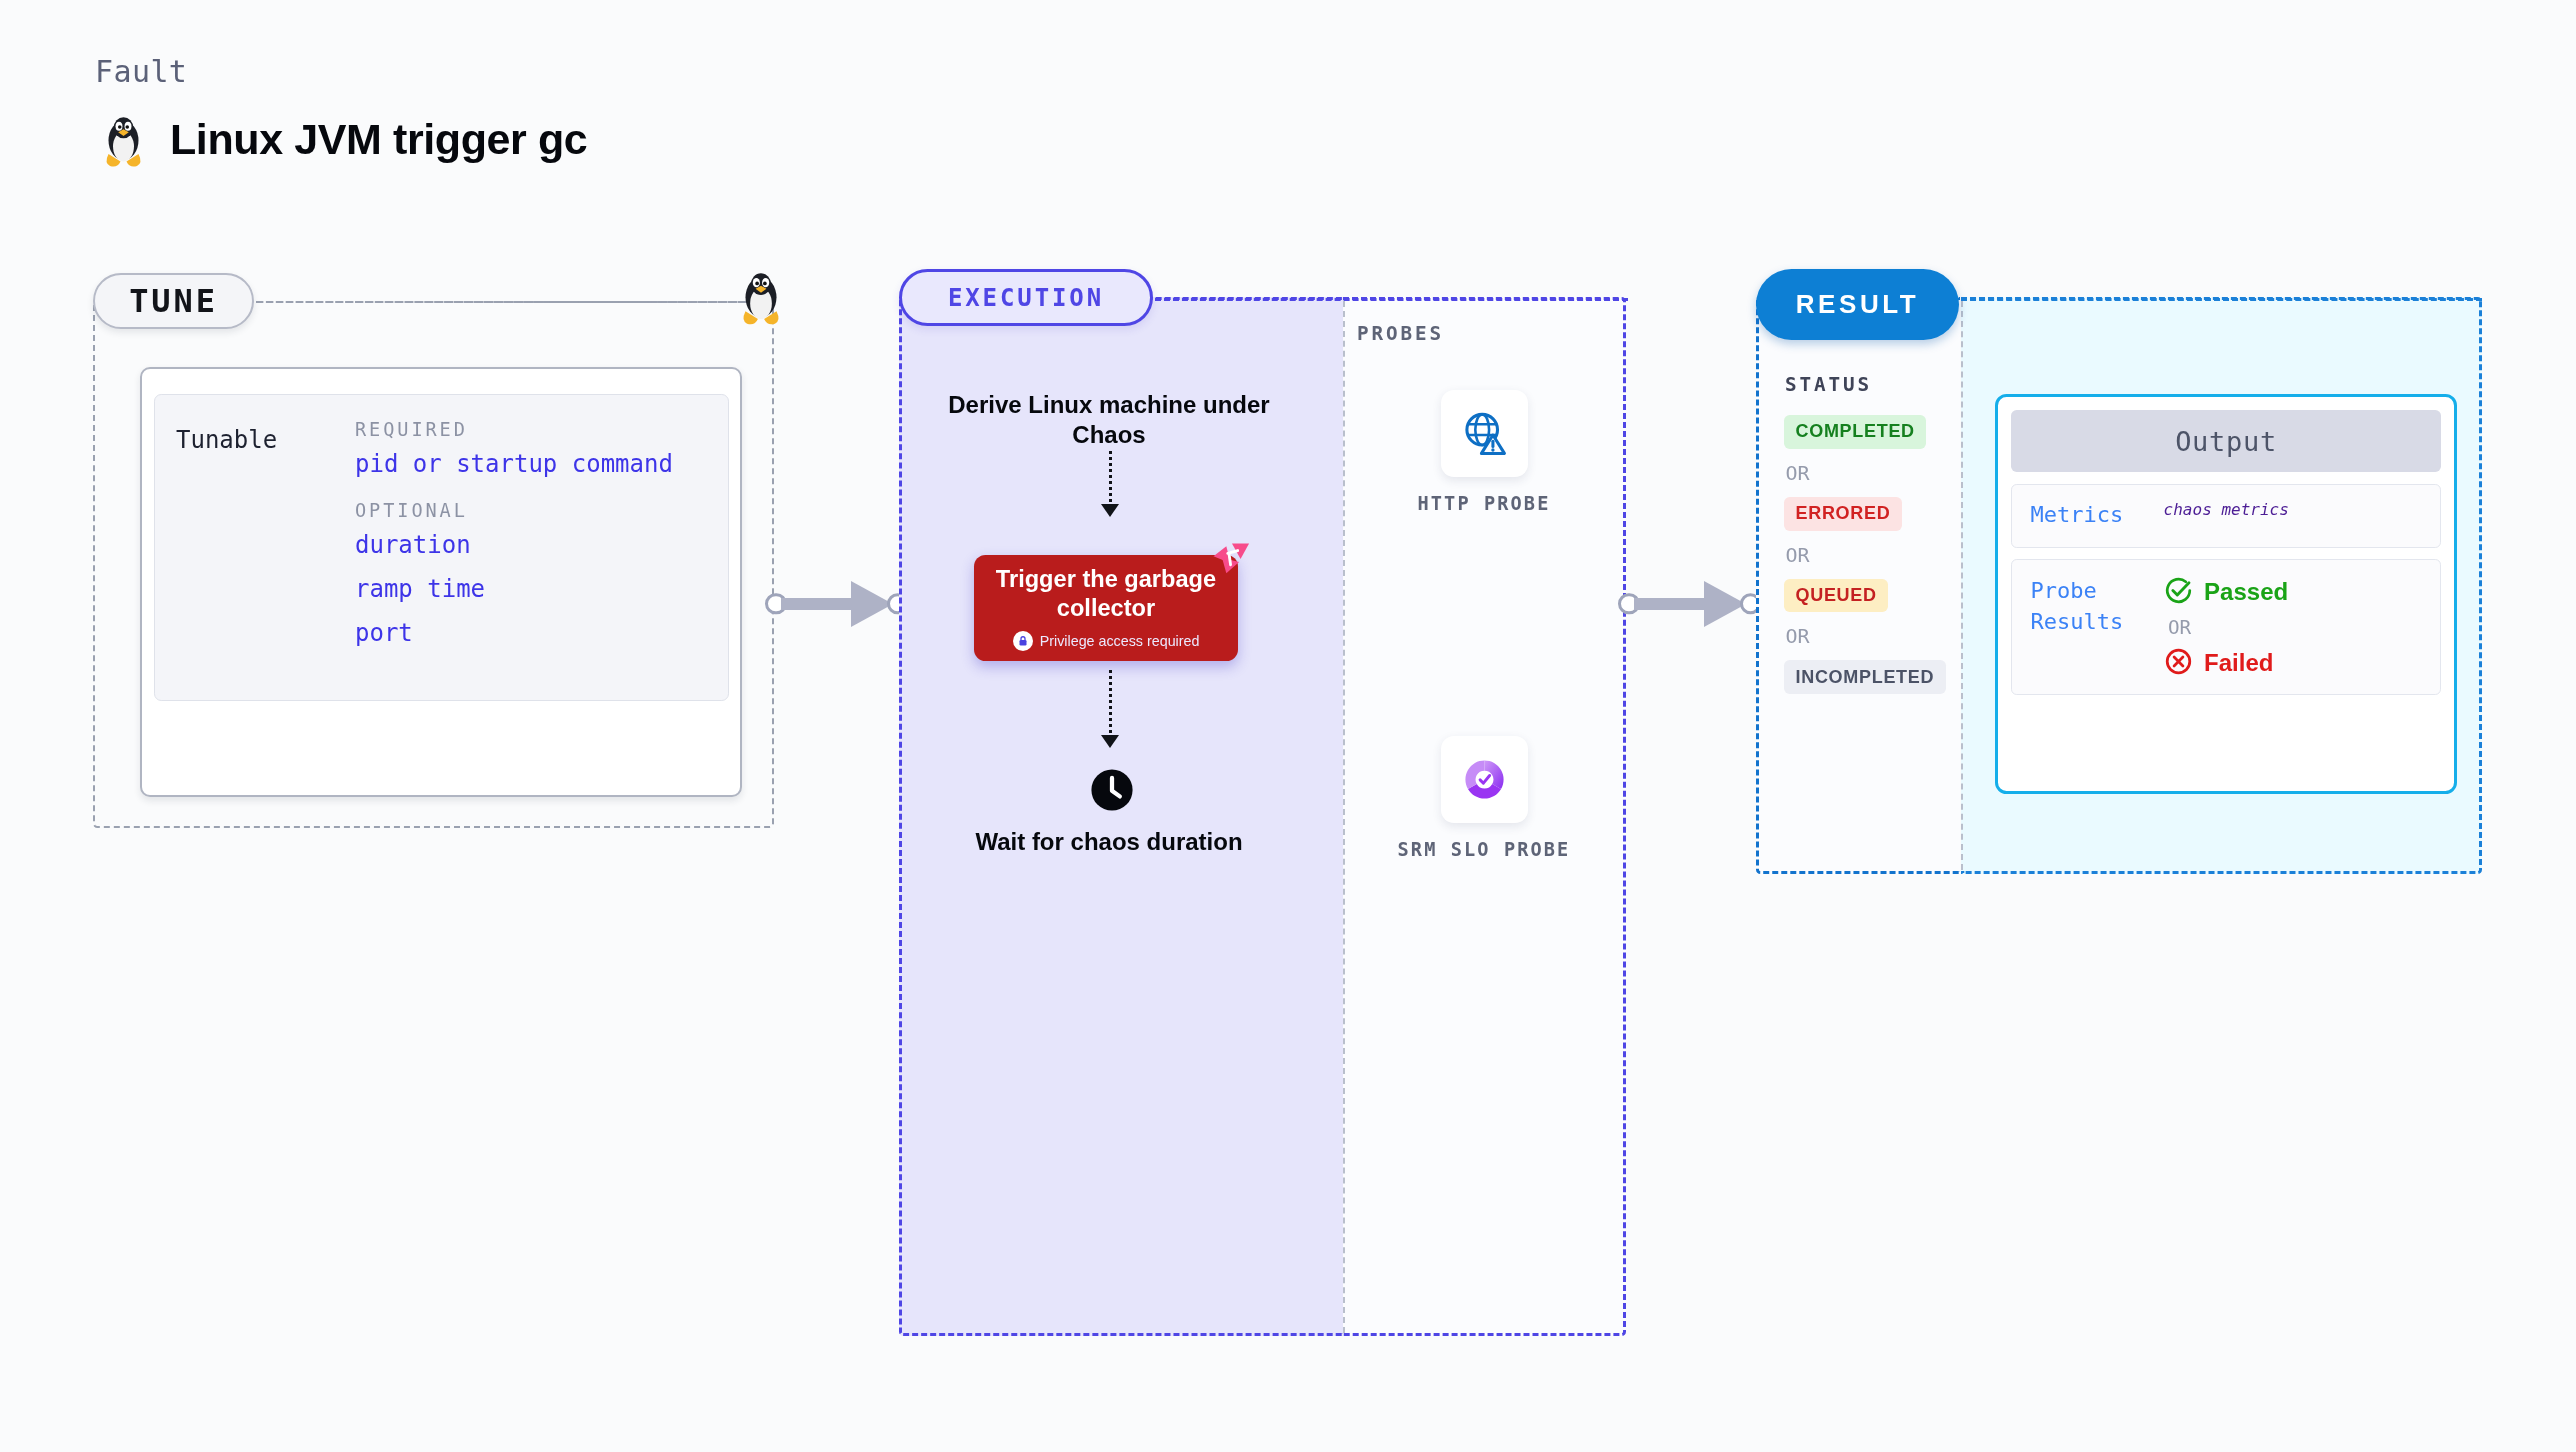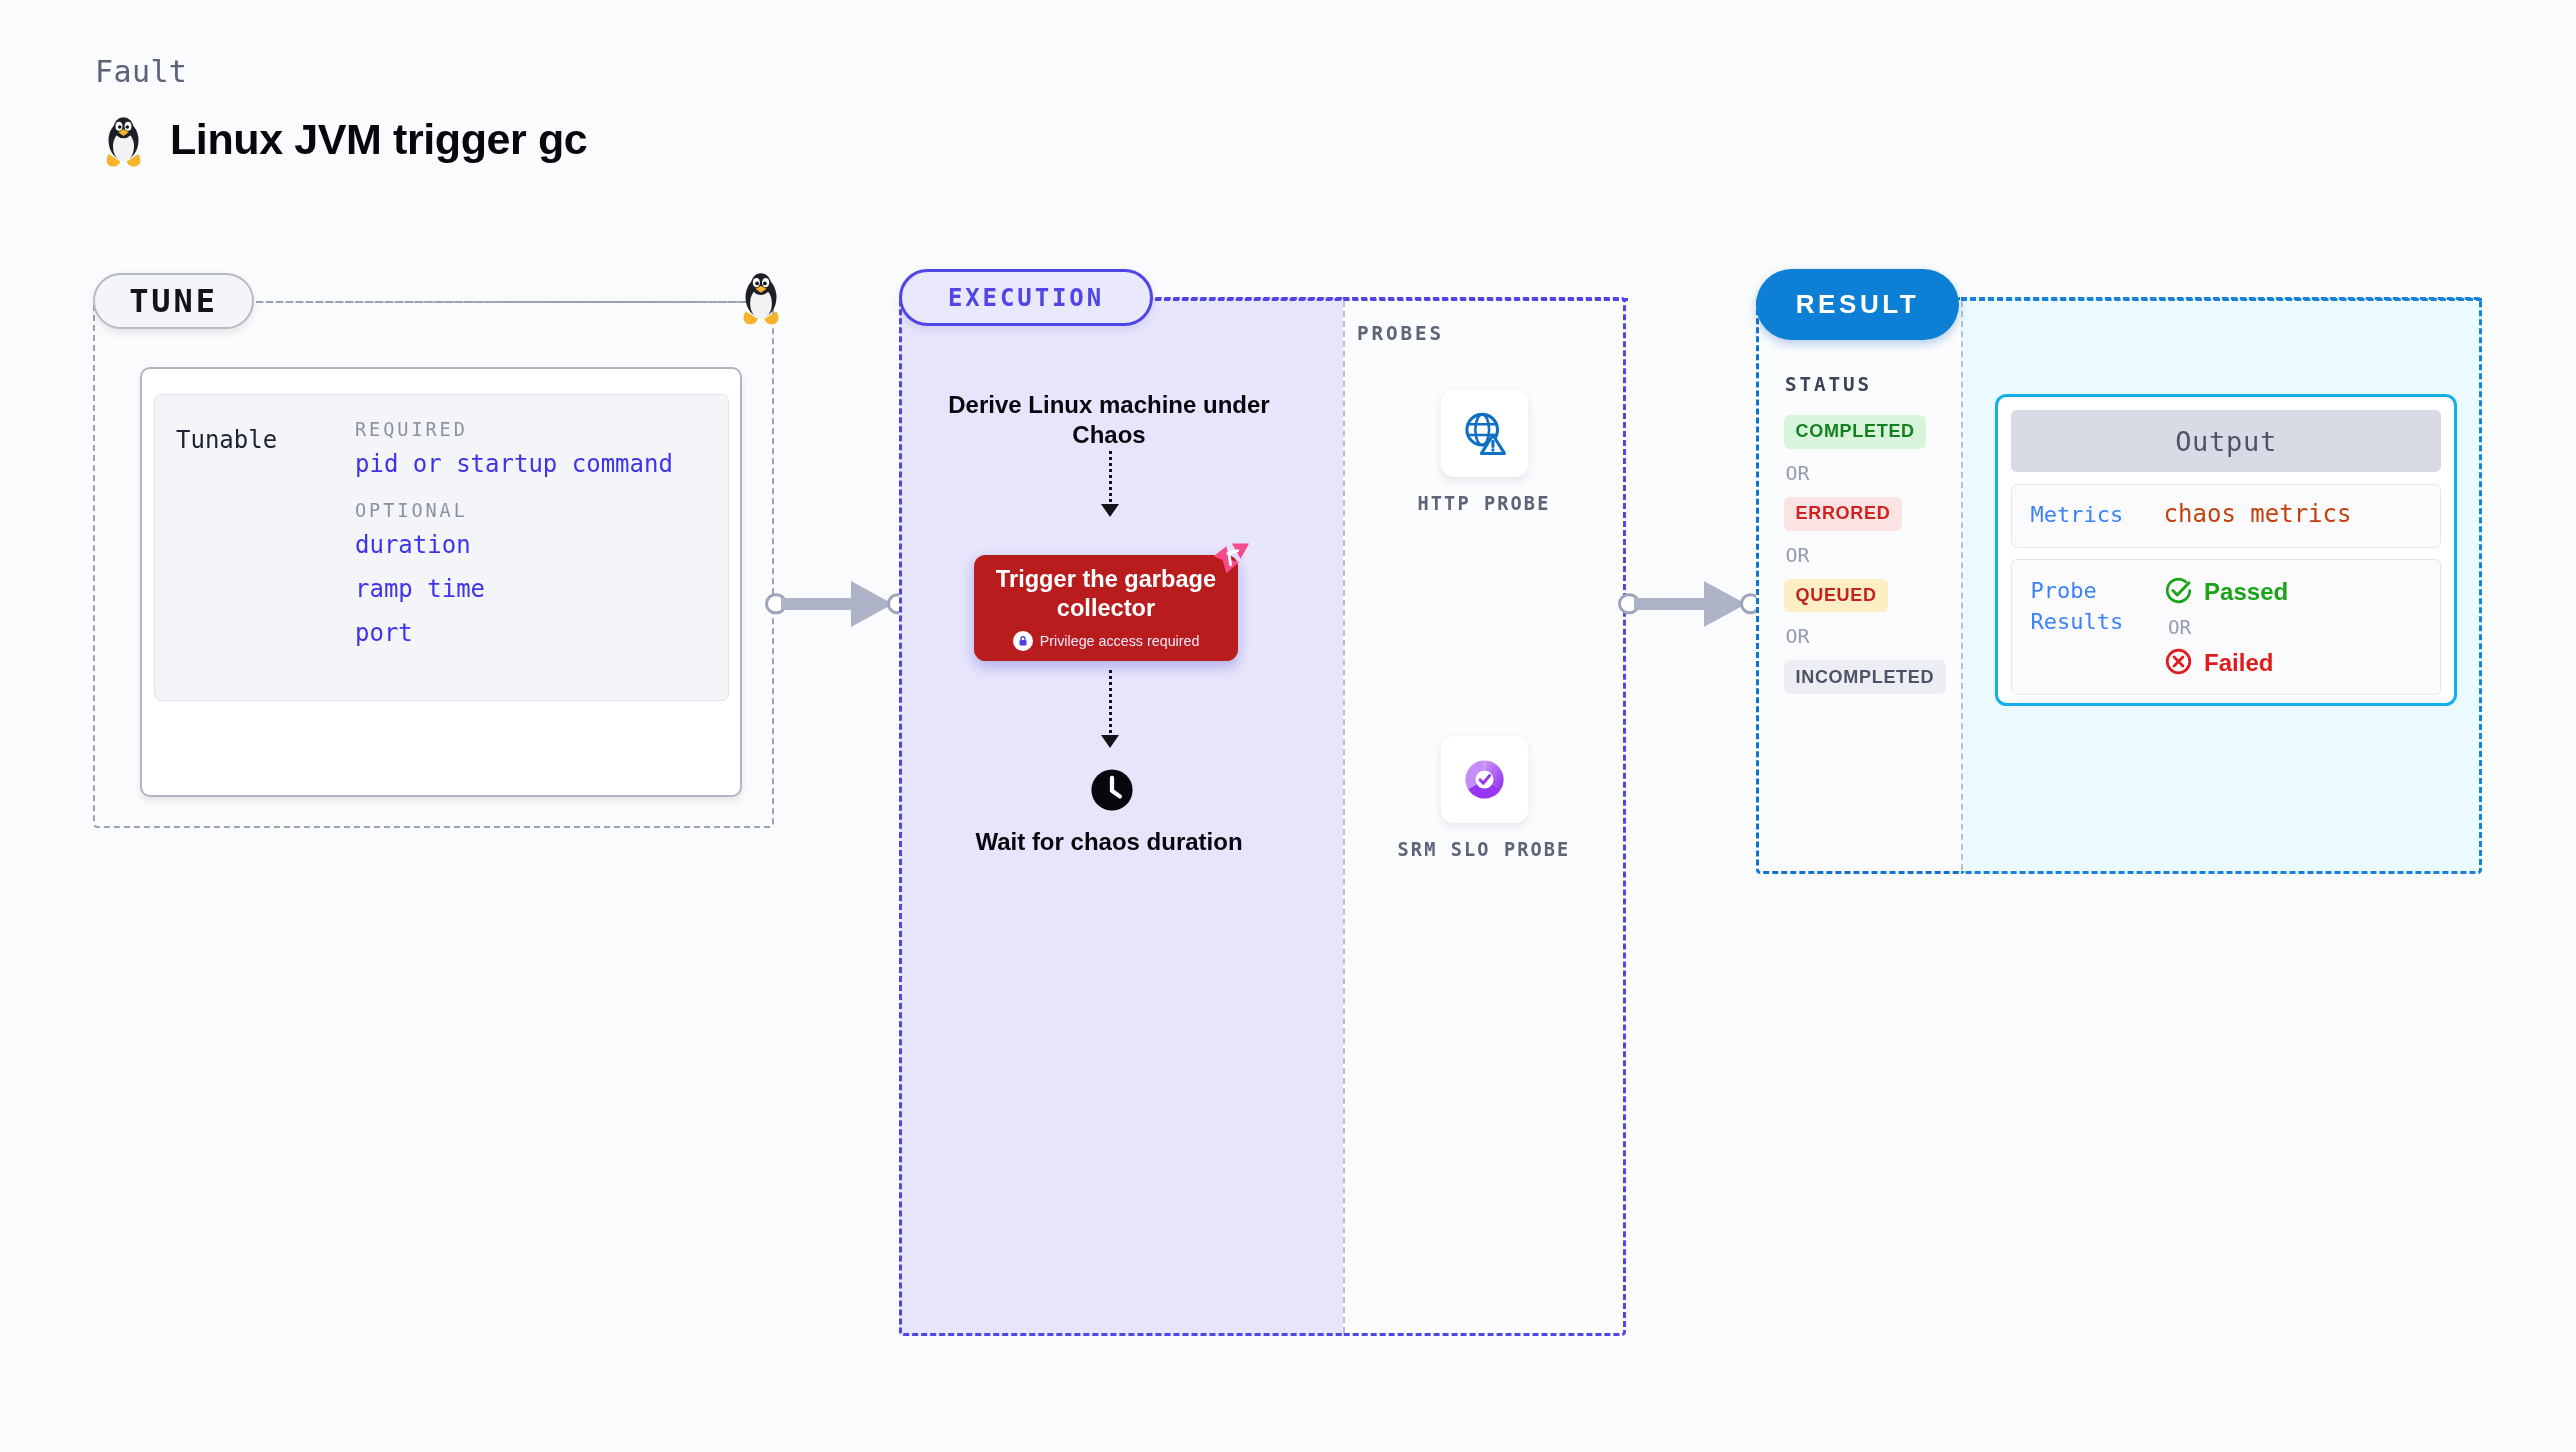--- a/index.html
+++ b/index.html
@@ -201,42 +201,42 @@
   .b-errored   { background: #fce3e3; color: #d12222; }
   .b-queued    { background: #fdeec3; color: #c42121; }
   .b-incomplete{ background: #eceef4; color: #4c5367; }
   .or-text {
     font-family: "DejaVu Sans Mono", monospace; font-size: 20px;
     color: #959bac; margin: 12px 0 12px 1.4px;
   }
 
   
   .output-card {
-    position: absolute; left: 1995px; top: 394px; width: 462px; height: 312px;
+    position: absolute; left: 1995px; top: 394px; width: 462px; height: 400px;
     background: #ffffff; border: 3.6px solid #15aeea; border-radius: 11.5px;
     padding: 13px;
   }
   .out-header {
     height: 62px; background: #d8dae6; border-radius: 5.7px;
     display: flex; align-items: center; justify-content: center;
     font-family: "DejaVu Sans Mono", monospace; font-size: 27px;
     color: #4d5468; letter-spacing: 0.7px;
   }
   .out-row {
     margin-top: 11.5px; background: #fbfbfd; border: 1.4px solid #e3e6ee;
     border-radius: 5.7px; display: flex; padding: 15.8px 18.6px;
   }
   .out-row-key {
     width: 133px; font-family: "DejaVu Sans Mono", monospace;
     font-size: 22px; color: #3b82f6; line-height: 1.4;
   }
   .out-row-val { flex: 1; }
   .metrics-link {
-    font-family: "DejaVu Sans Mono", monospace; font-size: 24px;
-    color: #c2410c; cursor: pointer;
+    font-family: "DejaVu Sans Mono", monospace; font-size: 16px;
+    color: #4c1d95; cursor: pointer; font-style: italic;
   }
   .result-line { display: flex; align-items: center; gap: 11.5px; }
   .res-pass { color: #1aa317; font-size: 24px; font-weight: 700; }
   .res-fail { color: #e01b1b; font-size: 24px; font-weight: 700; }
   .res-or {
     font-family: "DejaVu Sans Mono", monospace; font-size: 19.3px;
     color: #959bac; margin: 8.6px 0 8.6px 4.3px;
   }
 
   

